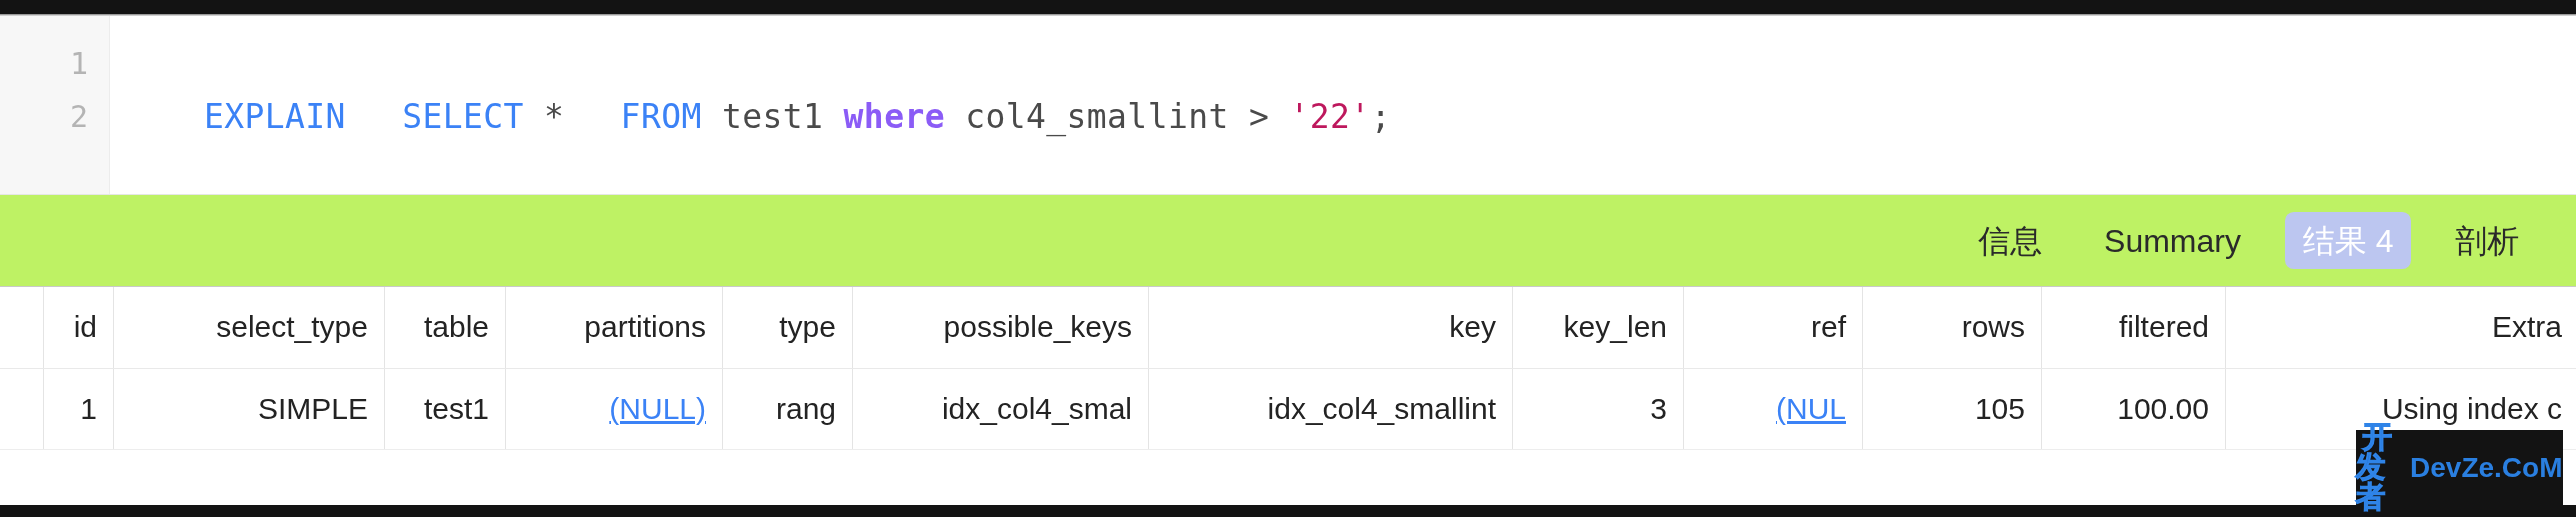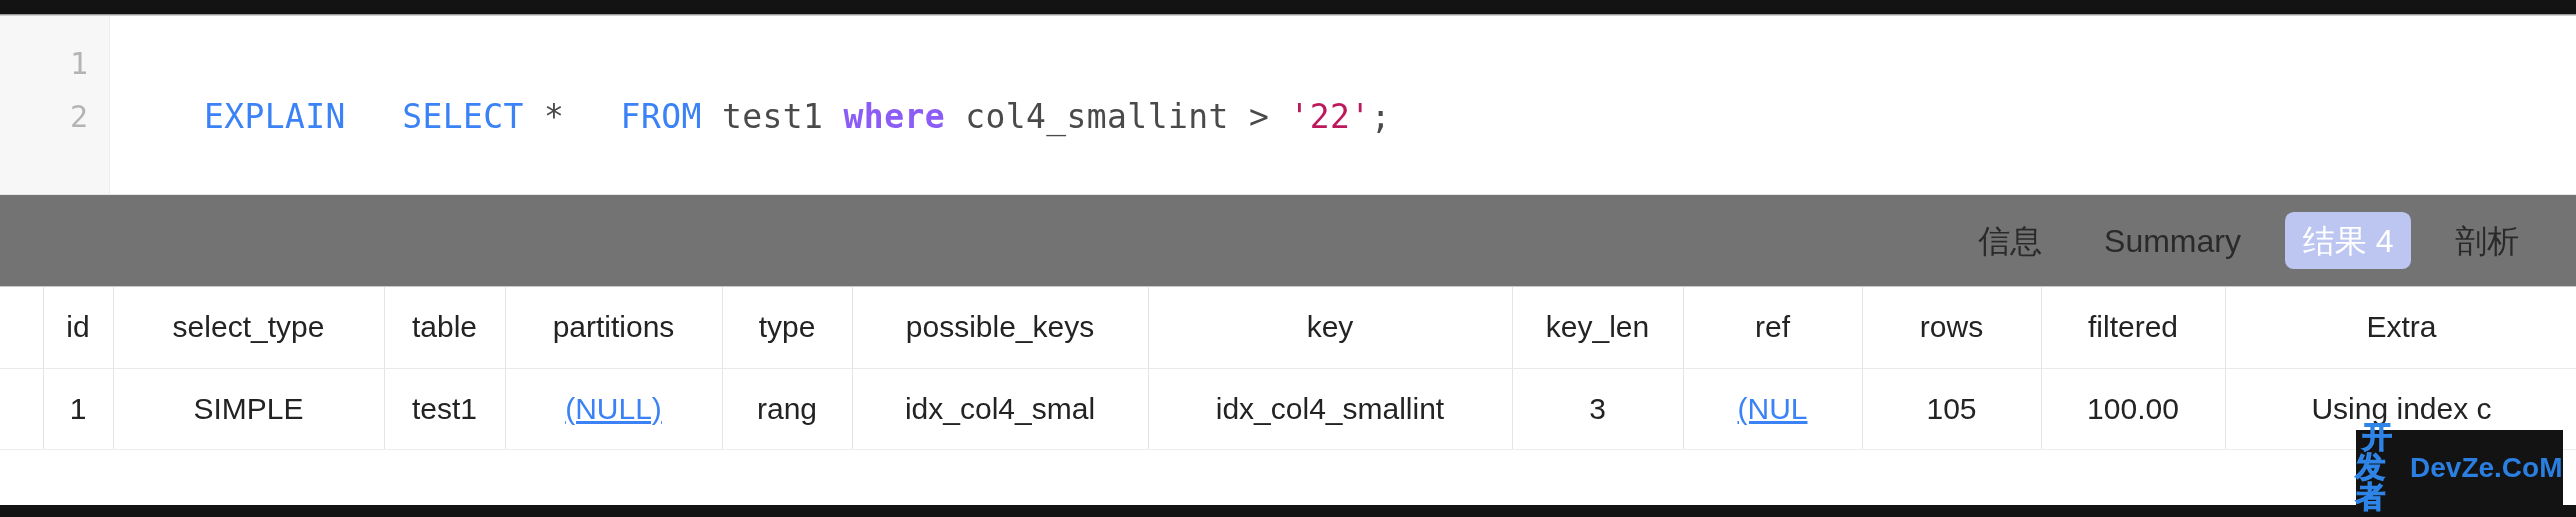--- a/index.html
+++ b/index.html
@@ -98,21 +98,21 @@
   .tok-str    { color: #be185d; }
   .tok-semi   { color: #4a4a4a; }
 
   
   .tabstrip {
     position: absolute;
     left: 0;
     top: 194px;
     width: 2576px;
     height: 92px;
-    background: #737373;
+    background: #bef264;
     border-top: 1px solid #e6e6e6;
     display: flex;
     align-items: center;
     justify-content: flex-end;
     box-sizing: border-box;
     padding-right: 0;
   }
   .tab {
     font-size: 32px;
     color: #2a2a2a;
@@ -149,21 +149,21 @@
     width: 2576px;
     font-size: 30px;
     color: #232323;
   }
   table.grid th,
   table.grid td {
     height: 81px;
     padding: 0 15.5px;
     border-right: 1px solid #e4e4e4;
     border-bottom: 1px solid #ededed;
-    text-align: center;
+    text-align: right;
     font-weight: normal;
     white-space: nowrap;
     overflow: hidden;
     box-sizing: border-box;
     vertical-align: middle;
   }
   table.grid th {
     border-bottom: 1.9px solid #e9e9e9;
   }
   td.num { text-align: right; }

